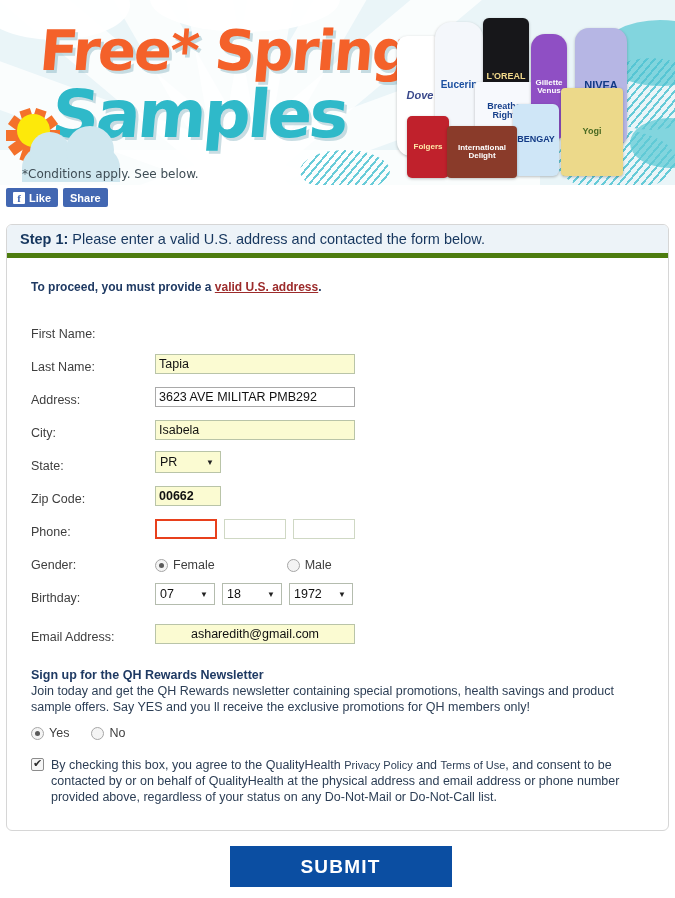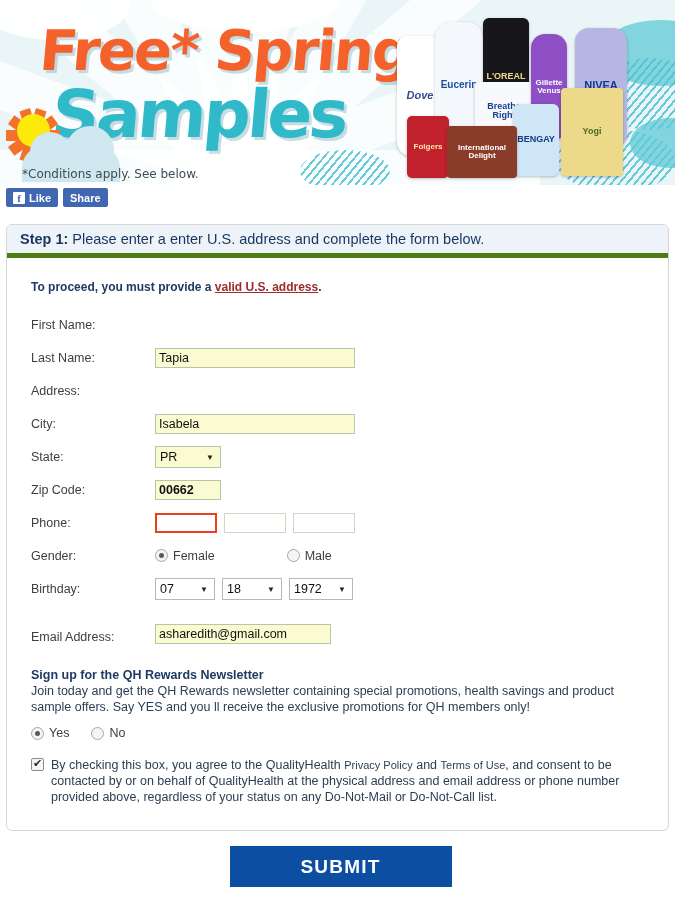--- a/index.html
+++ b/index.html
@@ -176,21 +176,21 @@
 
   .lead {
     margin-top: 22px;
     font-size: 12px; font-weight: bold; color: #1f3a63;
   }
   .lead a {
     color: #9c2b2b; text-decoration: underline;
   }
 
   .form-rows { margin-top: 14px; }
-  .row { display: flex; align-items: center; height: 33px; }
+  .row { display: flex; align-items: flex-end; height: 33px; }
   .row-label {
     width: 124px; flex: none;
     font-size: 12.5px; color: #3e3e3e;
   }
   .ctrl { display: flex; align-items: center; gap: 7px; }
 
   input.txt {
     height: 20px; border: 1px solid #b9c4a8;
     background: #fbfbd2;
     font-family: "Liberation Sans", sans-serif;
@@ -199,21 +199,21 @@
   }
   input.txt.white { background: #fff; border-color: #a9a9a9; }
   input.txt.err { border: 2px solid #e8401c; background: #fff; }
   input.txt.plain { background: #fff; border: 1px solid #cfd8c4; }
 
   .w-first  { width: 200px; }
   .w-addr   { width: 200px; }
   .w-zip    { width: 66px; font-weight: bold; }
   .w-phone1 { width: 62px; }
   .w-phone  { width: 62px; }
-  .w-email  { width: 176px; }
+  .w-email  { width: 200px; text-align: center; }
 
   select.sel {
     height: 22px;
     border: 1px solid #b9c4a8;
     background: #fbfbd2;
     font-family: "Liberation Sans", sans-serif;
     font-size: 12.5px; color: #111;
     padding: 0 2px 0 4px;
     outline: none;
     -webkit-appearance: none; appearance: none;
@@ -392,21 +392,21 @@
     </div>
     <div class="fbbtn">
       <span>Share</span>
     </div>
   </div>
 
   <div class="panel">
 
     <div class="panel-head">
       <b>Step 1:</b>
-      <span>Please enter a enter U.S. address and complete the form below.</span>
+      <span>Please enter a valid U.S. address and contacted the form below.</span>
     </div>
 
     <div class="panel-body">
 
       <div class="lead">
         <span>To proceed, you must provide a </span><a href="#">valid U.S. address</a><span>.</span>
       </div>
 
       <div class="form-rows">
 
@@ -416,20 +416,23 @@
 
         <div class="row">
           <div class="row-label">Last Name:</div>
           <div class="ctrl">
             <input class="txt w-first" value="Tapia" style="">
           </div>
         </div>
 
         <div class="row">
           <div class="row-label">Address:</div>
+          <div class="ctrl">
+            <input class="txt white w-addr" value="3623 AVE MILITAR PMB292" style="">
+          </div>
         </div>
 
         <div class="row">
           <div class="row-label">City:</div>
           <div class="ctrl">
             <input class="txt w-first" value="Isabela" style="">
           </div>
         </div>
 
         <div class="row">

